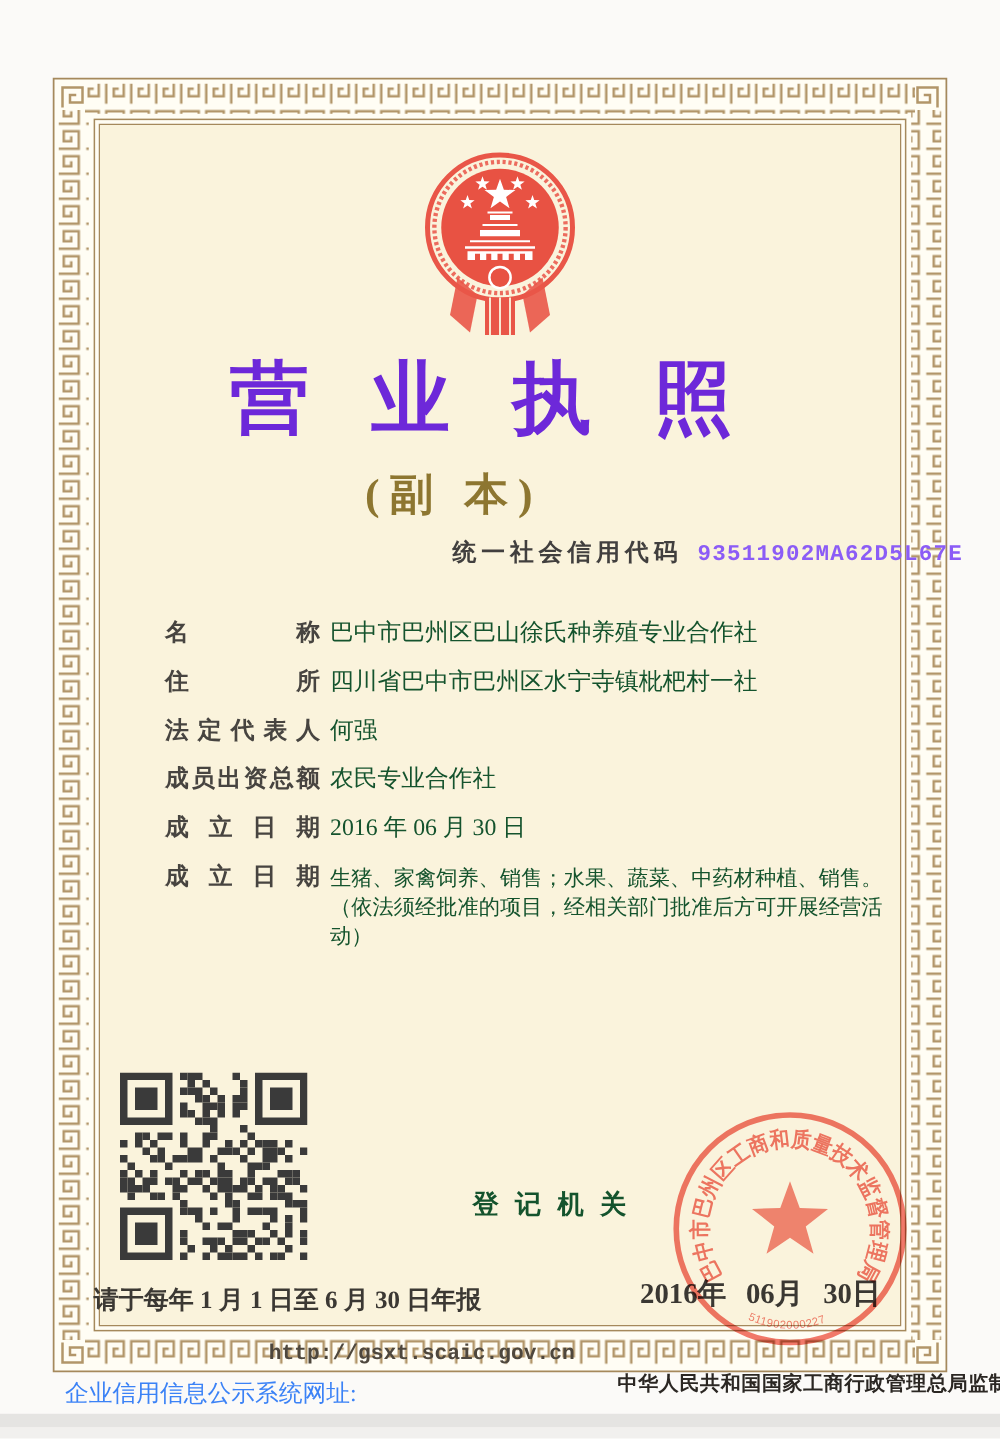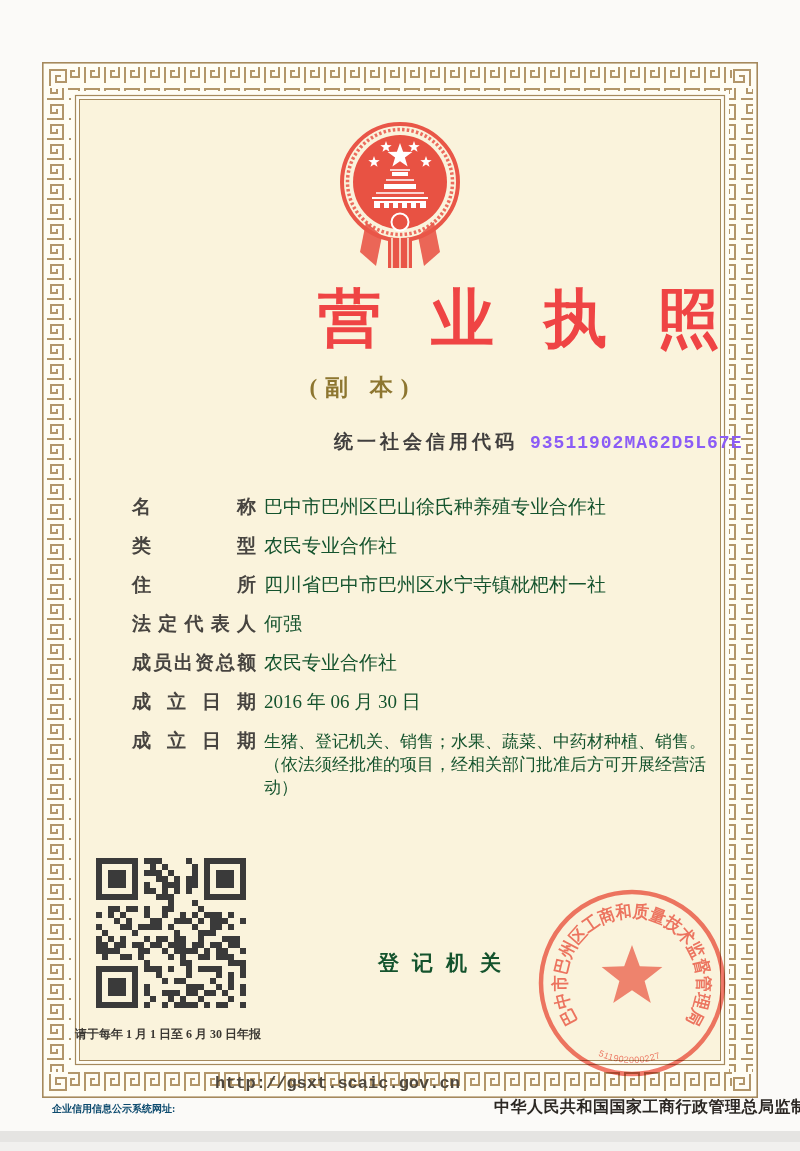--- a/index.html
+++ b/index.html
@@ -1,47 +1,47 @@
 <!DOCTYPE html>
 <html><head>
 <meta charset="utf-8">
 <style>
   html,body{margin:0;padding:0;background:#ffffff;}
   .page{position:relative;width:800px;height:1151px;background:#fbfaf8;overflow:hidden;
         font-family:"Liberation Serif",serif;color:#3f3c38;}
   .frame-svg{position:absolute;left:42px;top:62px;}
   .emblem{position:absolute;left:338px;top:110px;}
-  .title{position:absolute;left:0;top:276px;width:770px;text-align:right;
+  .title{position:absolute;left:0;top:276px;width:770px;text-align:center;
          font-family:"Liberation Sans",sans-serif;font-weight:700;font-size:63px;
-         color:#ef4444;letter-spacing:50px;text-indent:50px;white-space:nowrap;}
+         color:#6d28d9;letter-spacing:50px;text-indent:50px;white-space:nowrap;}
   .subtitle{position:absolute;left:0;top:372px;width:726px;text-align:center;
-            font-size:23px;font-weight:600;color:#8d7630;letter-spacing:8px;}
+            font-size:35px;font-weight:600;color:#8d7630;letter-spacing:8px;}
   .code-line{position:absolute;left:334px;top:429px;display:flex;align-items:baseline;gap:12px;white-space:nowrap;}
   .code-label{font-family:"Liberation Sans",sans-serif;font-weight:700;font-size:19px;
-              letter-spacing:4px;color:#413f3e;}
+              letter-spacing:4px;color:#413f3e;margin-left:28px;}
   .code-value{font-family:"Liberation Mono",monospace;font-weight:600;font-size:18px;
               letter-spacing:1px;color:#8b5cf6;}
   .fields{position:absolute;left:132px;top:495px;width:588px;}
   .frow{display:flex;margin-bottom:16px;}
   .flabel{width:124px;min-width:124px;font-weight:700;font-size:19px;line-height:23px;
           color:#474440;text-align:justify;text-align-last:justify;}
   .fvalue{margin-left:8px;font-size:19px;line-height:23px;color:#14532d;}
   .frow.scope .fvalue{font-size:17px;line-height:23px;margin-top:1px;}
   .ad{position:absolute;left:219px;top:596px;z-index:6;white-space:nowrap;
       font-family:"Liberation Sans",sans-serif;font-weight:700;font-size:30px;color:#e62114;}
   .qr{position:absolute;left:96px;top:858px;}
-  .annual{position:absolute;left:75px;top:1026px;font-size:12px;font-weight:600;color:#3b3833;white-space:nowrap;}
+  .annual{position:absolute;left:75px;top:1026px;font-size:20px;font-weight:600;color:#3b3833;white-space:nowrap;}
   .reg-label{position:absolute;left:378px;top:949px;font-size:21px;font-weight:700;
              letter-spacing:13px;color:#14532d;white-space:nowrap;}
   .issue-date{position:absolute;left:512px;top:1019px;font-size:23px;font-weight:600;color:#3a3732;
               word-spacing:10px;white-space:nowrap;z-index:3;}
   .seal{position:absolute;left:533px;top:884px;opacity:.82;mix-blend-mode:multiply;z-index:5;}
   .url{position:absolute;left:215px;top:1074px;z-index:2;font-family:"Liberation Mono",monospace;
        font-weight:700;font-size:17px;color:#4e473d;white-space:nowrap;}
-  .foot-left{position:absolute;left:52px;top:1102px;font-size:10px;font-weight:700;color:#0c4a6e;white-space:nowrap;}
+  .foot-left{position:absolute;left:52px;top:1102px;font-size:19px;font-weight:400;color:#3b82f6;white-space:nowrap;}
   .foot-right{position:absolute;left:494px;top:1097px;font-size:16px;font-weight:700;
               letter-spacing:.5px;color:#2b2723;white-space:nowrap;}
   .scan-strip1{position:absolute;left:0;top:1131px;width:800px;height:11px;background:#e5e4e2;}
   .scan-strip2{position:absolute;left:0;top:1142px;width:800px;height:9px;background:#f1f0ee;}
 </style>
 </head>
 <body>
 
 <div class="page">
 
@@ -112,42 +112,38 @@
     <span class="code-label">统一社会信用代码</span>
     <span class="code-value">93511902MA62D5L67E</span>
   </div>
 
   <div class="fields">
     <div class="frow">
       <span class="flabel">名称</span>
       <span class="fvalue">巴中市巴州区巴山徐氏种养殖专业合作社</span>
     </div>
     <div class="frow">
-      <span class="flabel">类型</span>
-      <span class="fvalue">农民专业合作社</span>
-    </div>
-    <div class="frow">
       <span class="flabel">住所</span>
       <span class="fvalue">四川省巴中市巴州区水宁寺镇枇杷村一社</span>
     </div>
     <div class="frow">
       <span class="flabel">法定代表人</span>
       <span class="fvalue">何强</span>
     </div>
     <div class="frow">
       <span class="flabel">成员出资总额</span>
       <span class="fvalue">农民专业合作社</span>
     </div>
     <div class="frow">
       <span class="flabel">成立日期</span>
       <span class="fvalue">2016 年 06 月 30 日</span>
     </div>
     <div class="frow scope">
       <span class="flabel">成立日期</span>
-      <span class="fvalue">生猪、登记机关、销售；水果、蔬菜、中药材种植、销售。（依法须经批准的项目，经相关部门批准后方可开展经营活动）</span>
+      <span class="fvalue">生猪、家禽饲养、销售；水果、蔬菜、中药材种植、销售。（依法须经批准的项目，经相关部门批准后方可开展经营活动）</span>
     </div>
   </div>
 
 
   <svg class="qr" id="qr" width="150" height="150" viewBox="0 0 25 25">
       <rect x="0" y="0" width="25" height="25" fill="#faf3dc"></rect>
       <rect x="8" y="0" width="1" height="1" fill="#3a3a3a"></rect>
       <rect x="9" y="0" width="1" height="1" fill="#3a3a3a"></rect>
       <rect x="10" y="0" width="1" height="1" fill="#3a3a3a"></rect>
       <rect x="15" y="0" width="1" height="1" fill="#3a3a3a"></rect>
@@ -349,20 +345,21 @@
       <rect x="19" y="1" width="5" height="5" fill="#faf3dc"></rect>
       <rect x="20" y="2" width="3" height="3" fill="#3a3a3a"></rect>
       <rect x="0" y="18" width="7" height="7" fill="#3a3a3a"></rect>
       <rect x="1" y="19" width="5" height="5" fill="#faf3dc"></rect>
       <rect x="2" y="20" width="3" height="3" fill="#3a3a3a"></rect>
     </svg>
 
   <div class="annual">请于每年 1 月 1 日至 6 月 30 日年报</div>
 
   <div class="reg-label">登记机关</div>
+  <div class="issue-date">2016年 06月 30日</div>
 
   <svg class="seal" width="198" height="198" viewBox="0 0 198 198">
     <defs>
       <path id="sealArc" d="M44.9 136.9 A66 66 0 1 1 153.1 136.9" fill="none"></path>
       <path id="serialArc" d="M65.2 171.5 A80 80 0 0 0 132.8 171.5" fill="none"></path>
     </defs>
     <circle cx="99" cy="99" r="91" fill="none" stroke="#ee5c4e" stroke-width="4.5"></circle>
     <polygon fill="#ef6254" opacity=".92" points="99,61 106.8,82.3 129.4,83.1 111.6,97.1 117.8,118.9 99,106.2 80.2,118.9 86.4,97.1 68.6,83.1 91.2,82.3"></polygon>
     <text font-size="17.5" fill="#ee5c4e" font-weight="700" font-family="Liberation Serif, serif">
       <textPath href="#sealArc" textLength="288" lengthAdjust="spacingAndGlyphs">巴中市巴州区工商和质量技术监督管理局</textPath>

